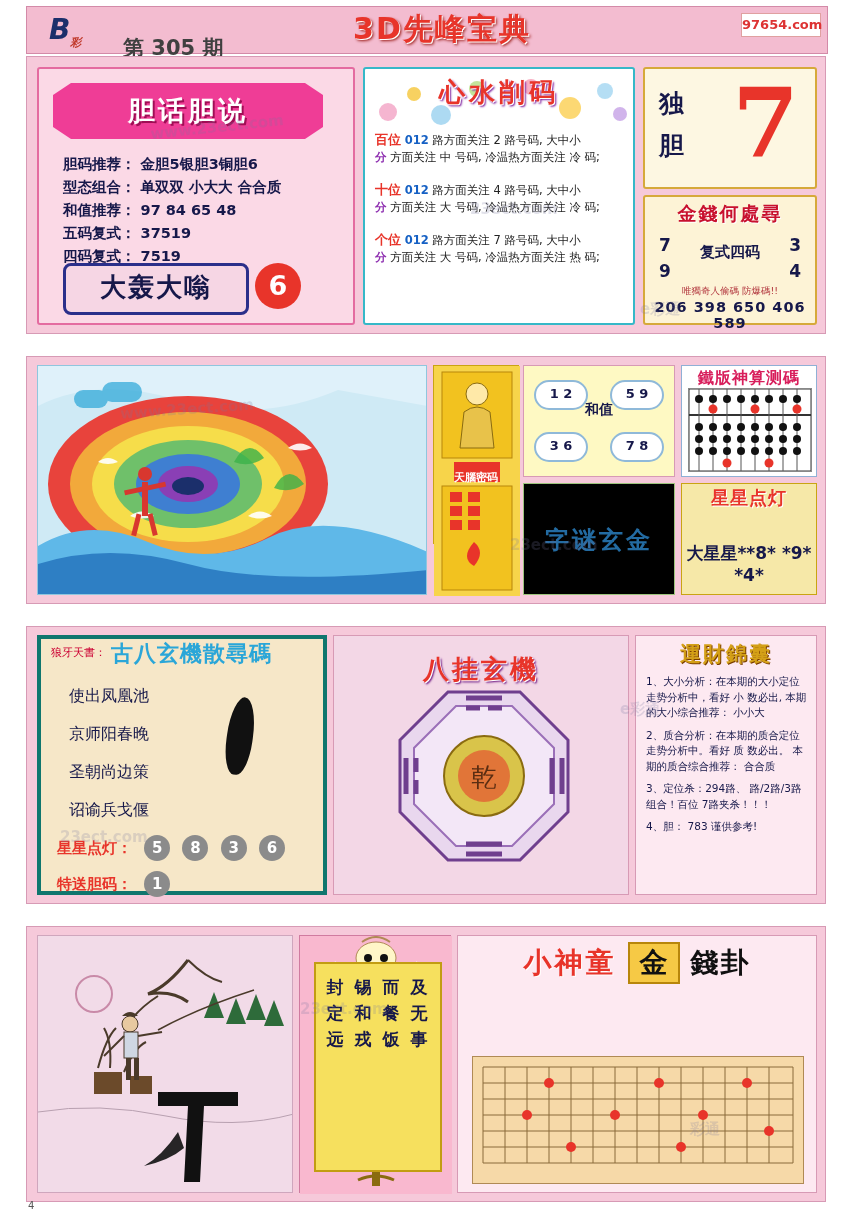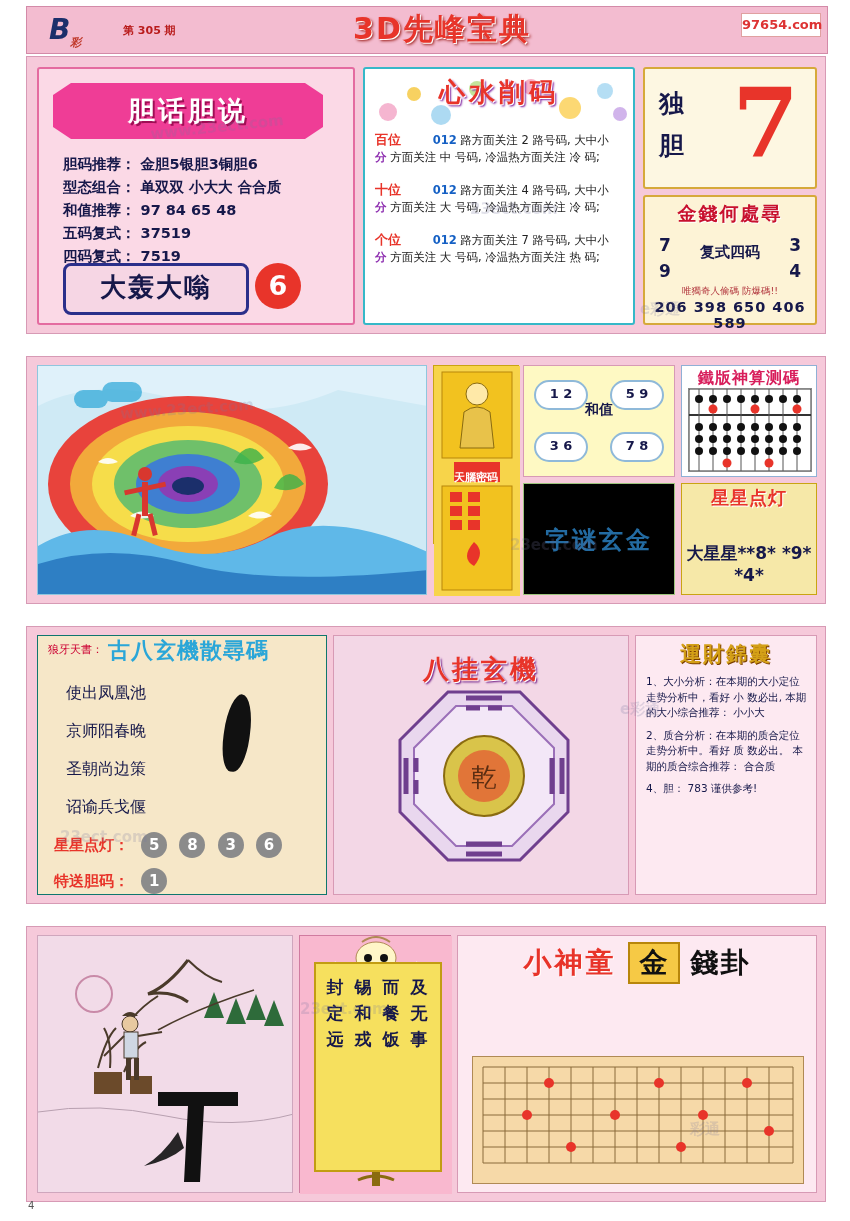--- a/index.html
+++ b/index.html
@@ -8,21 +8,21 @@
     background:#ffffff;
     font-family:"DejaVu Sans","Liberation Sans",sans-serif;
     position:relative;overflow:hidden;
   }
   .page{position:relative;width:850px;height:1221px;background:#fff;}
 
   
   .header{position:absolute;left:26px;top:6px;width:800px;height:46px;background:#f3bcd0;border:1px solid #d38aa8;}
   .hdr-logo{position:absolute;left:22px;top:6px;font-size:28px;font-weight:bold;color:#1b2f6b;font-style:italic;}
   .hdr-logo sub{font-size:11px;color:#c0392b;}
-  .hdr-issue{position:absolute;left:96px;top:16px;font-size:11px;color:#b91c1c;font-weight:bold;}
+  .hdr-issue{position:absolute;left:96px;top:27px;font-size:21px;color:#404040;font-weight:bold;}
   .hdr-title{position:absolute;left:270px;top:2px;width:290px;text-align:center;font-size:30px;font-weight:bold;
              color:#e8342a;text-shadow:1px 1px 0 #fff,2px 2px 3px #9b1b16;letter-spacing:2px;font-family:"DejaVu Sans",sans-serif;}
   .hdr-badge{position:absolute;right:6px;top:6px;width:78px;height:22px;border:1px solid #e0a0a0;background:#fff;
              color:#d33;font-size:13px;text-align:center;line-height:22px;font-weight:bold;}
 
   
   .panel{position:absolute;box-sizing:border-box;}
   .rowband{position:absolute;left:26px;width:800px;background:#f6c9da;border:1px solid #d79ab5;box-sizing:border-box;}
 
   
@@ -39,21 +39,21 @@
           font-size:27px;font-weight:bold;text-align:center;line-height:46px;}
 
   .p1b{left:336px;top:10px;width:272px;height:258px;background:#fff;border:2px solid #36b8c8;border-radius:3px;}
   .p1b .ttl{position:absolute;left:0;top:6px;width:100%;text-align:center;font-size:26px;font-weight:bold;color:#e8342a;
             text-shadow:1px 1px 0 #fff,2px 2px 2px #7a1a9c;letter-spacing:4px;}
   .dots{position:absolute;left:8px;top:4px;width:256px;height:52px;}
   .dot{position:absolute;border-radius:50%;opacity:.85;}
   .p1b .grp{position:absolute;left:10px;font-size:11.5px;line-height:17px;color:#222;}
   .p1b .grp b{font-size:13px;}
   .o{color:#e8342a;font-weight:bold;}
-  .bl{color:#1560c4;font-weight:bold;margin-left:28px;}
+  .bl{color:#1560c4;font-weight:bold;}
   .pp{color:#8e2fb0;font-weight:bold;}
 
   .p1c{left:616px;top:10px;width:174px;height:122px;background:#fdf7e2;border:2px solid #d6a93a;border-radius:3px;}
   .p1c .lbl{position:absolute;left:14px;top:14px;font-size:25px;font-weight:bold;color:#16184a;line-height:42px;}
   .p1c .num{position:absolute;right:16px;top:-2px;font-size:96px;font-weight:bold;color:#e8342a;font-family:"DejaVu Serif",serif;}
 
   .p1d{left:616px;top:138px;width:174px;height:130px;background:#fdf3d6;border:2px solid #d6a93a;border-radius:3px;}
   .p1d .t{position:absolute;left:0;top:4px;width:100%;text-align:center;font-size:19px;font-weight:bold;color:#c8102e;
           text-shadow:1px 1px 0 #fff;letter-spacing:2px;}
   .p1d .c{position:absolute;left:0;top:46px;width:100%;text-align:center;font-size:15px;font-weight:bold;color:#16184a;}
@@ -71,21 +71,21 @@
   .p2f{left:654px;top:126px;width:136px;height:112px;background:#f6e8a8;border:1px solid #c9a413;}
   .p2-ttl{position:absolute;left:0;top:2px;width:100%;text-align:center;font-size:16px;font-weight:bold;color:#d81e5b;
           text-shadow:1px 1px 0 #fff;letter-spacing:1px;}
   .oval{position:absolute;border-radius:16px;border:2px solid #8fb9d9;background:#fff;font-size:13px;font-weight:bold;
         text-align:center;color:#16184a;}
   .abacus{position:absolute;left:6px;top:22px;width:122px;height:82px;background:#fff;border:1px solid #888;}
   .starline{position:absolute;left:0;top:58px;width:100%;text-align:center;font-size:17px;font-weight:bold;color:#16184a;}
 
   
   #b3{top:626px;height:278px;}
-  .p3a{left:10px;top:8px;width:290px;height:260px;background:#f6e7c8;border:1px solid #0f766e;}
+  .p3a{left:10px;top:8px;width:290px;height:260px;background:#f6e7c8;border:4px solid #0f766e;}
   .p3b{left:306px;top:8px;width:296px;height:260px;background:#f3d7e6;border:1px solid #d79ab5;}
   .p3c{left:608px;top:8px;width:182px;height:260px;background:#fde9f1;border:1px solid #d79ab5;}
   .p3a .small{position:absolute;left:10px;top:6px;font-size:11px;color:#c03;}
   .p3a .poem{position:absolute;left:28px;top:38px;font-size:16px;color:#16184a;line-height:38px;font-family:"DejaVu Serif",serif;}
   .p3a .ink{position:absolute;left:186px;top:58px;width:26px;height:78px;background:#111;border-radius:50% 50% 45% 45%;transform:rotate(8deg);}
   .p3a .row4{position:absolute;left:16px;top:196px;font-size:15px;color:#e8342a;font-weight:bold;}
   .p3a .row5{position:absolute;left:16px;top:232px;font-size:15px;color:#e8342a;font-weight:bold;}
   .ball{display:inline-block;width:26px;height:26px;border-radius:50%;background:#8b8b8b;color:#fff;font-size:15px;
         font-weight:bold;text-align:center;line-height:26px;margin-left:7px;vertical-align:middle;}
   .p3b .ttl{position:absolute;left:0;top:4px;width:100%;text-align:center;font-size:26px;font-weight:bold;color:#e8342a;
@@ -394,20 +394,21 @@
           </g>
         </svg>
       </div>
     </div>
 
     <div class="panel p3c">
       <div class="ttl">運財錦囊</div>
       <div class="body">
         <p style="margin:0 0 7px 0;">1、大小分析：在本期的大小定位走势分析中，看好 小 数必出, 本期的大小综合推荐： 小小大</p>
         <p style="margin:0 0 7px 0;">2、质合分析：在本期的质合定位走势分析中。看好 质 数必出。  本期的质合综合推荐： 合合质</p>
+        <p style="margin:0 0 7px 0;">3、定位杀：294路、 路/2路/3路 组合！百位 7路夹杀！！！</p>
         <p style="margin:0;">4、胆： 783  谨供参考!</p>
       </div>
     </div>
   </div>
 
   <div class="rowband" id="b4">
 
     <div class="panel p4a">
       <svg width="256" height="258" viewBox="0 0 256 258">
         <rect width="256" height="258" fill="#f2dbe8"></rect>

